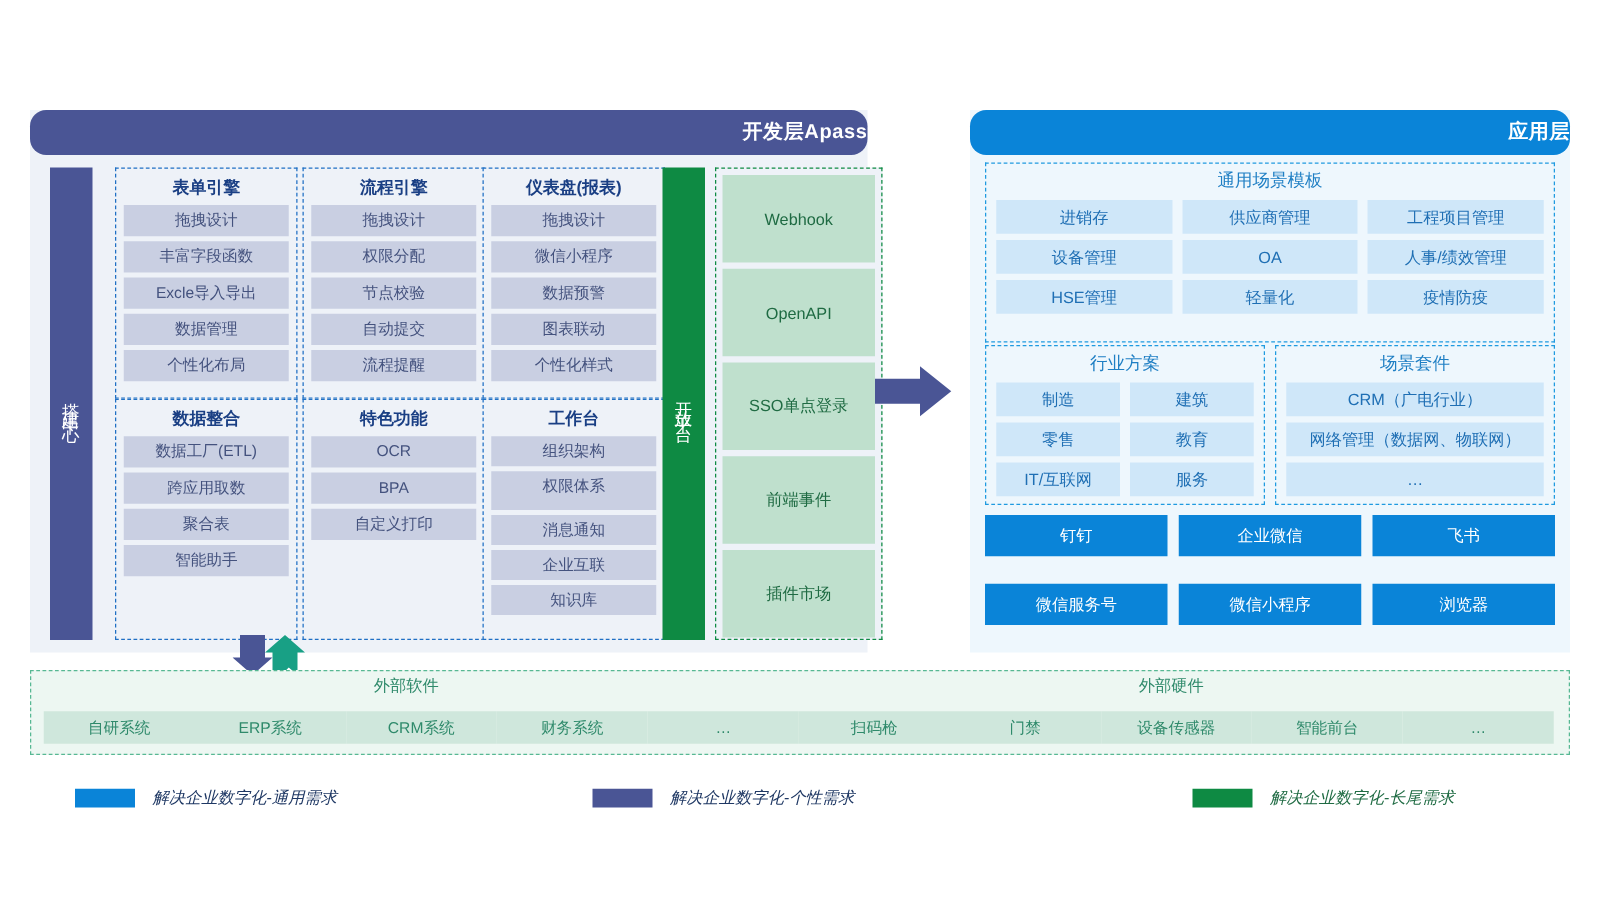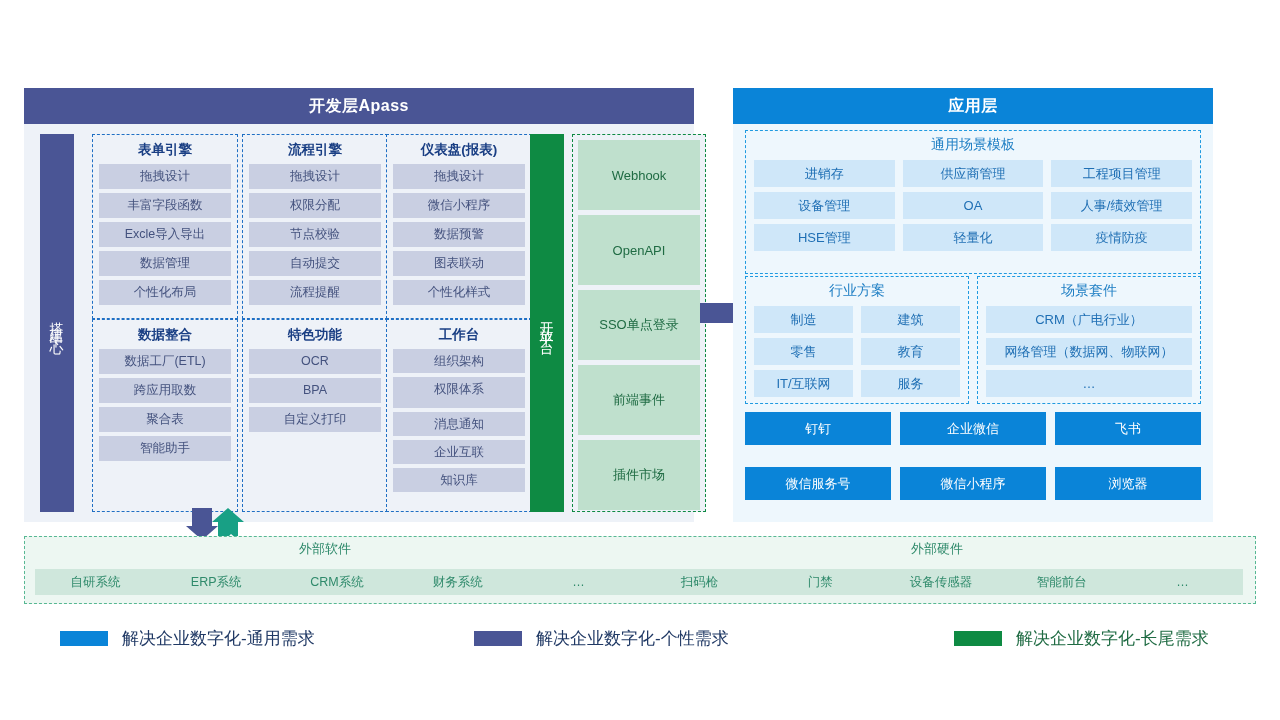--- a/index.html
+++ b/index.html
@@ -9,22 +9,22 @@
     font-family:"Liberation Sans","DejaVu Sans",sans-serif;
     position:relative;
     overflow:hidden;
     color:#1f3864;
   }
   .stage{position:absolute;left:0;top:0;width:1280px;height:720px;}
 
   
   .panel{position:absolute;background:#eef2f8;}
   .panel-title{
-    height:36px;line-height:36px;text-align:center;
-    color:#ffffff;font-weight:bold;font-size:16px;letter-spacing:.5px;
+    height:36px;line-height:36px;text-align:right;
+    color:#ffffff;font-weight:bold;font-size:16px;letter-spacing:.5px;border-radius:13px;
   }
 
   
   #dev-panel{left:24px;top:88px;width:670px;height:434px;background:#eef2f8;}
   #dev-panel .panel-title{background:#4a5595;}
   .dev-body{position:absolute;left:0;top:36px;width:670px;height:398px;}
 
   .build-center{
     position:absolute;left:16px;top:10px;width:34px;height:378px;
     background:#4a5595;color:#fff;font-size:14px;
@@ -64,21 +64,21 @@
   .gchip{
     background:#bfe0cd;color:#1f6b43;font-size:13px;
     display:flex;align-items:center;justify-content:center;
     margin-bottom:5px;
   }
 
   
   #mid-arrow{position:absolute;left:700px;top:292px;width:62px;height:42px;}
 
   
-  #app-panel{left:733px;top:88px;width:480px;height:434px;background:#eef7fd;}
+  #app-panel{left:776px;top:88px;width:480px;height:434px;background:#eef7fd;}
   #app-panel .panel-title{background:#0a84d8;}
   .app-body{position:absolute;left:0;top:36px;width:480px;height:398px;}
 
   .dash-box{border:1.6px dashed #1f9ae0;box-sizing:border-box;background:#eef7fd;}
   .dash-box > h4{
     margin:0;padding:5px 0 6px 0;text-align:center;
     font-size:14px;font-weight:normal;color:#1f7fc4;
   }
   .bchip{
     background:#cfe7f9;color:#1f6fb4;font-size:13px;
@@ -118,21 +118,21 @@
     height:26px;line-height:26px;text-align:center;
   }
 
   
   #updown{position:absolute;left:186px;top:508px;width:58px;height:32px;}
 
   
   #legend{position:absolute;left:24px;top:626px;width:1232px;height:26px;}
   .leg{position:absolute;top:0;height:24px;display:flex;align-items:center;}
   .leg .sw{width:48px;height:15px;margin-right:14px;}
-  .leg .lb{font-size:17px;}
+  .leg .lb{font-size:13px;font-style:italic;}
 </style>
 </head>
 <body>
 
 <div class="stage">
 
   <div class="panel" id="dev-panel">
     <div class="panel-title">开发层Apass</div>
     <div class="dev-body">
 

